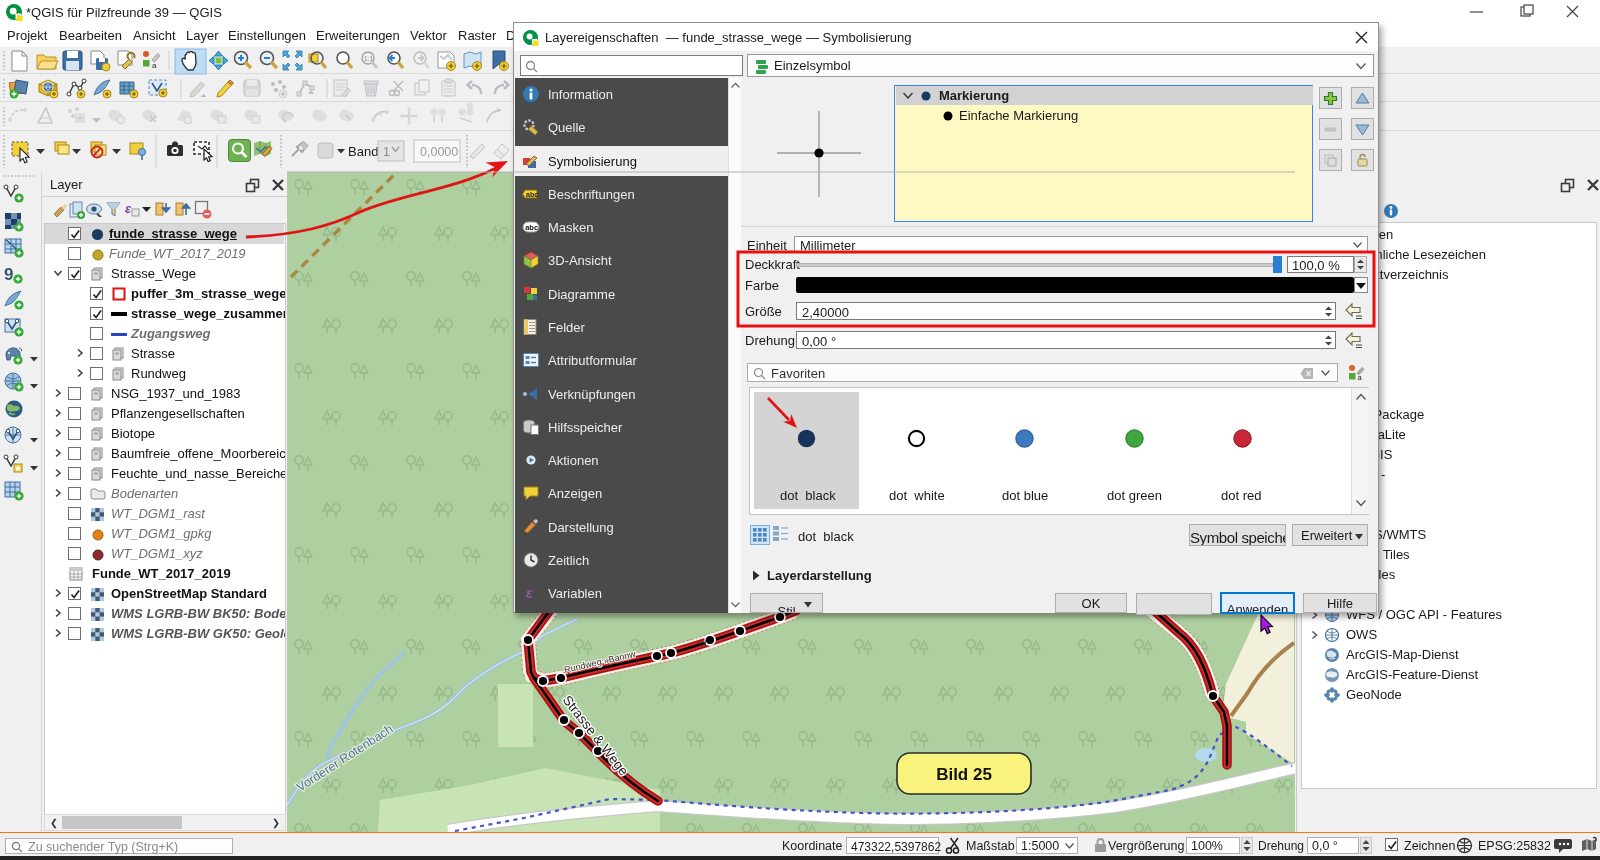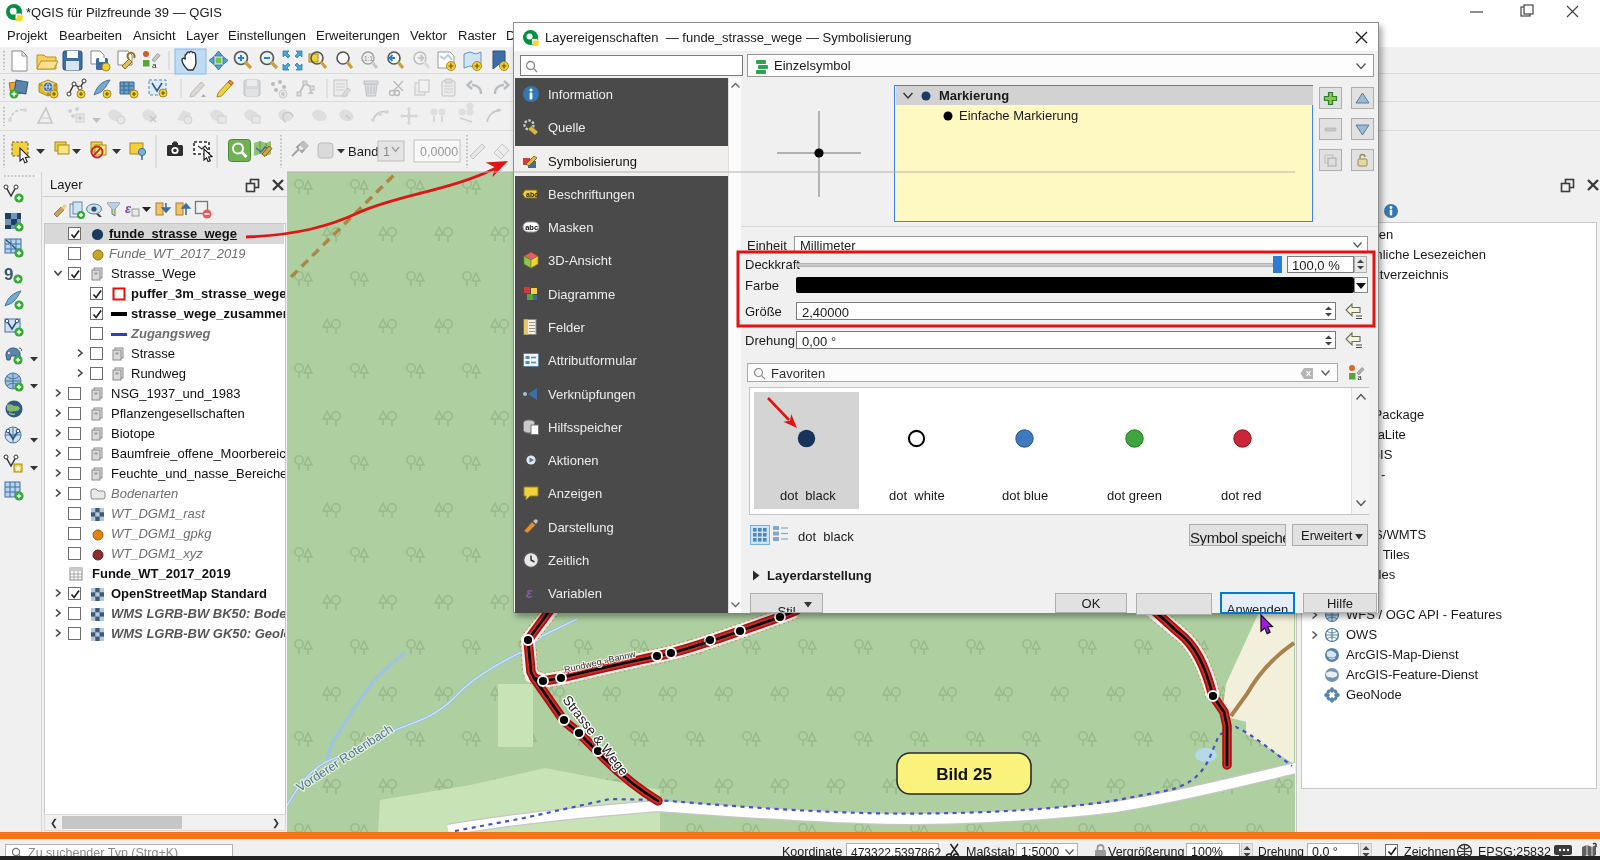--- a/index.html
+++ b/index.html
@@ -11,21 +11,21 @@
   #menubar span { position:absolute; top:4px; }
   #toolbars { left:0; top:47px; width:1600px; height:125px; background:#f0f0f0; }
   #leftcol { left:0; top:172px; width:41px; height:660px; background:#f0f0f0; }
   #layerpanel { left:41px; top:172px; width:246px; height:660px; background:#f0f0f0; border-left:1px solid #d4d4d4;}
   #lp-head { position:absolute; left:0; top:0; width:246px; height:25px; background:#f0f0f0; border-bottom:1px solid #cfcfcf; }
   #lp-head .t { position:absolute; left:8px; top:5px; font-size:13px; color:#1a1a1a; }
   #lp-tree { position:absolute; left:2px; top:51px; width:242px; height:591px; background:#ffffff; border:1px solid #c8c8c8; border-bottom:none; overflow:hidden; }
   #map { left:287px; top:172px; width:1008px; height:660px; background:#b0d0a2; }
   #rightpanel { left:1296px; top:172px; width:304px; height:660px; background:#f0f0f0; border-left:1px solid #c8c8c8;}
   #rp-box { position:absolute; left:4px; top:50px; width:296px; height:567px; background:#ffffff; border:1px solid #c8c8c8; }
-  #statusbar { left:0; top:832px; width:1600px; height:25px; background:#f0f0f0; border-top:7px solid #f97316; font-size:13px; color:#1a1a1a;}
+  #statusbar { left:0; top:832px; width:1600px; height:25px; background:#f0f0f0; border-top:1px solid #f97316; font-size:13px; color:#1a1a1a;}
   #bottomedge { left:0; top:856px; width:1600px; height:4px; background:#222222; }
   #dialog { left:513px; top:22px; width:866px; height:591px; background:#f0f0f0; border:1px solid #8f8f8f; box-shadow:3px 4px 6px rgba(0,0,0,0.35); z-index:20; }
   #overlay { left:0; top:0; width:1600px; height:860px; z-index:40; pointer-events:none; }
   
   .btn { position:absolute; background:#e1e1e1; border:1px solid #adadad; font-size:13px; color:#1a1a1a; text-align:center; white-space:nowrap; overflow:hidden; }
   .field { position:absolute; background:#ffffff; border:1px solid #7a7a7a; font-size:13px; color:#1a1a1a; }
   .lbl { position:absolute; font-size:13px; color:#1a1a1a; white-space:nowrap; }
   
   .trow { position:absolute; left:0; width:240px; height:20px; font-size:13px; color:#111; white-space:nowrap; }
   .trow .nm { position:absolute; top:2px; }

